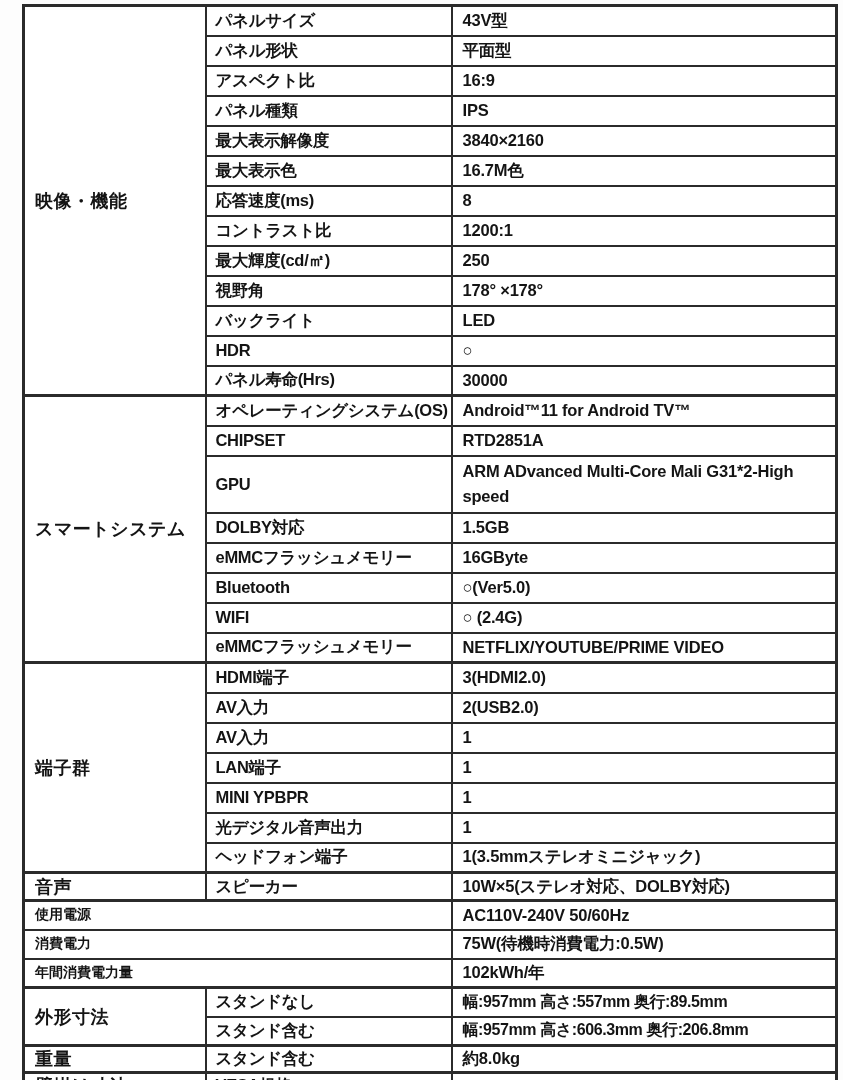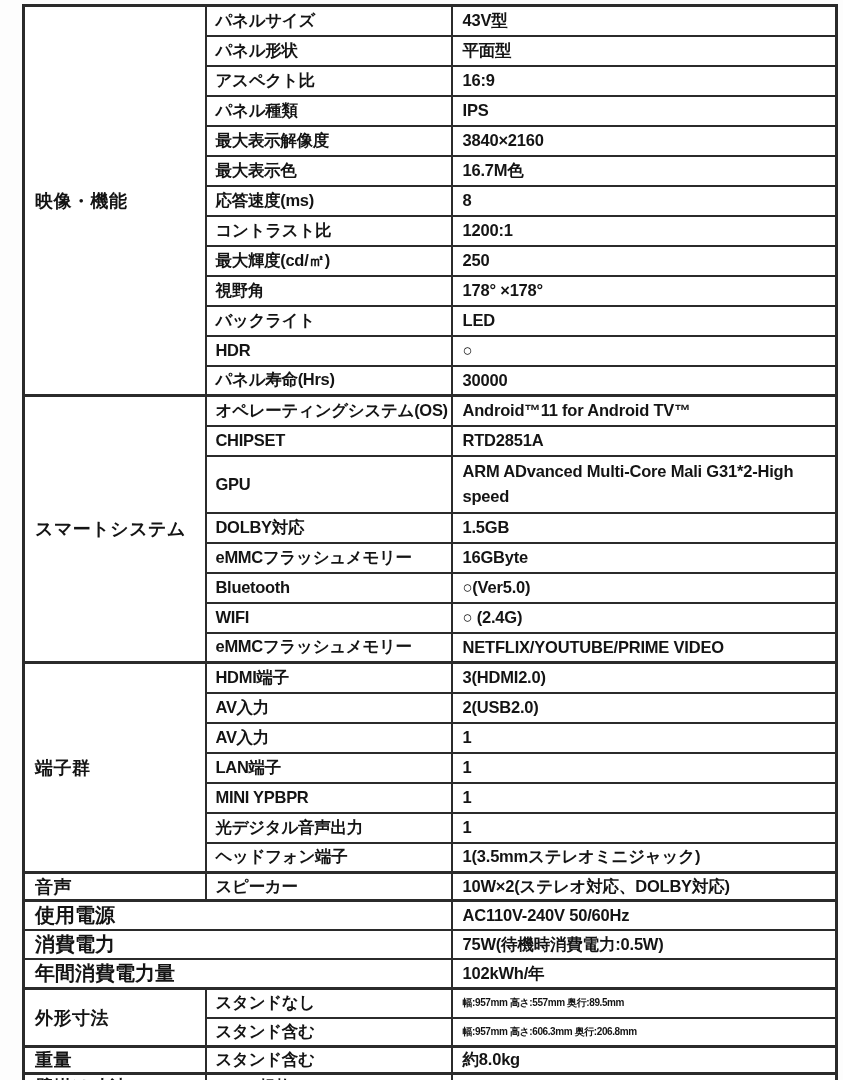--- a/index.html
+++ b/index.html
@@ -48,23 +48,23 @@
     white-space: nowrap;
   }
   td.val {
     font-size: 16.5px;
     padding-left: 10px;
     padding-right: 4px;
     letter-spacing: -0.2px;
   }
   td.val.wrap { white-space: normal; line-height: 1.55; padding-top: 2px; padding-bottom: 2px; }
   td.val.nowrap, td.val { white-space: nowrap; }
-  td.val.small { font-size: 10px; letter-spacing: -0.4px; }
+  td.val.small { font-size: 16px; letter-spacing: -0.4px; }
   td.mlabel {
-    font-size: 20px;
+    font-size: 14px;
     padding-left: 10px;
     white-space: nowrap;
     margin-top: 44px;
   }
 </style>
 </head>
 <body>
 
 <div class="page">
   <table class="spec">
@@ -189,21 +189,21 @@
         <td class="val">1</td>
       </tr>
       <tr>
         <td class="lbl">ヘッドフォン端子</td>
         <td class="val">1(3.5mmステレオミニジャック)</td>
       </tr>
 
       <tr class="sec-top h28">
         <td class="cat">音声</td>
         <td class="lbl">スピーカー</td>
-        <td class="val">10W×2(ステレオ対応、DOLBY対応)</td>
+        <td class="val">10W×5(ステレオ対応、DOLBY対応)</td>
       </tr>
 
       <tr class="sec-top h29">
         <td class="mlabel" colspan="2">使用電源</td>
         <td class="val">AC110V-240V  50/60Hz</td>
       </tr>
       <tr class="h29">
         <td class="mlabel" colspan="2">消費電力</td>
         <td class="val">75W(待機時消費電力:0.5W)</td>
       </tr>

